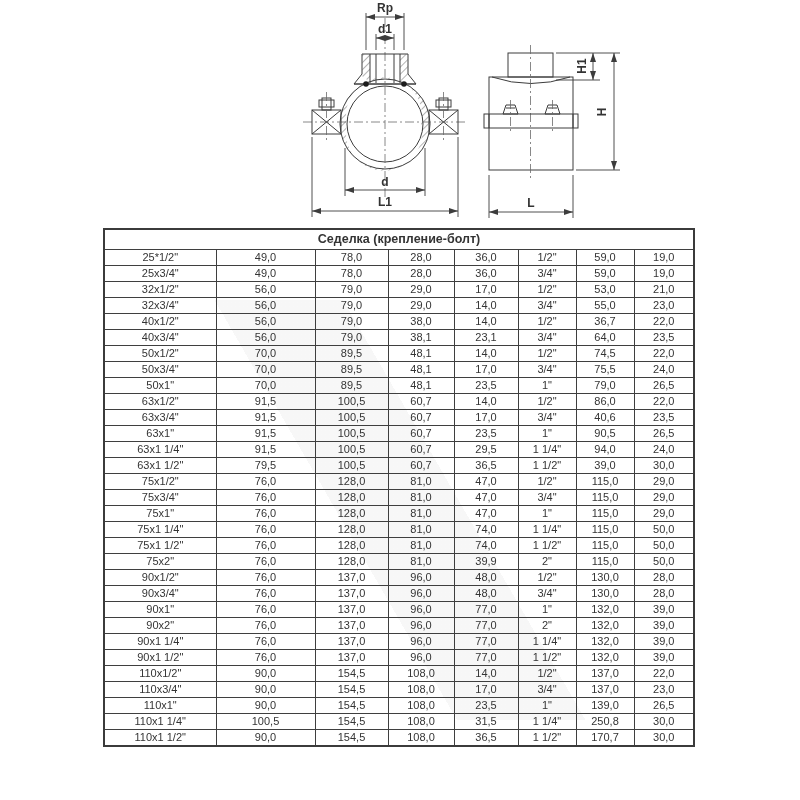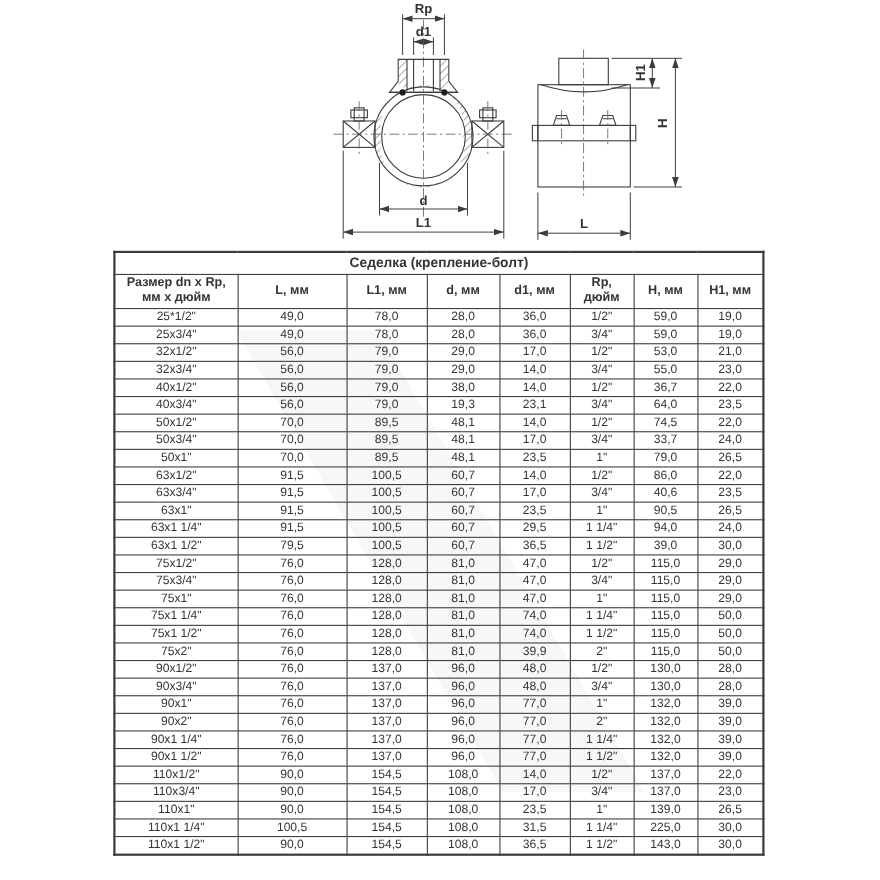--- a/index.html
+++ b/index.html
@@ -160,32 +160,20 @@
       <col style="width:66px">
     <col style="width:64px">
       <col style="width:58px">
       <col style="width:58px">
       <col style="width:60px">
   </colgroup>
   <thead>
     <tr>
       <th class="title-cell" colspan="8">Седелка (крепление-болт)</th>
     </tr>
-    <tr>
-        <th>Размер dn x Rp,
-мм х дюйм</th>
-        <th>L, мм</th>
-        <th>L1, мм</th>
-        <th>d, мм</th>
-        <th>d1, мм</th>
-        <th>Rp,
-дюйм</th>
-        <th>H, мм</th>
-        <th>H1, мм</th>
-      </tr>
   </thead>
   <tbody>
       <tr>
         <td>25*1/2"</td>
         <td>49,0</td>
         <td>78,0</td>
         <td>28,0</td>
         <td>36,0</td>
         <td>1/2"</td>
         <td>59,0</td>
@@ -228,21 +216,21 @@
         <td>38,0</td>
         <td>14,0</td>
         <td>1/2"</td>
         <td>36,7</td>
         <td>22,0</td>
       </tr>
       <tr>
         <td>40x3/4"</td>
         <td>56,0</td>
         <td>79,0</td>
-        <td>19,3</td>
+        <td>38,1</td>
         <td>23,1</td>
         <td>3/4"</td>
         <td>64,0</td>
         <td>23,5</td>
       </tr>
       <tr>
         <td>50x1/2"</td>
         <td>70,0</td>
         <td>89,5</td>
         <td>48,1</td>
@@ -251,21 +239,21 @@
         <td>74,5</td>
         <td>22,0</td>
       </tr>
       <tr>
         <td>50x3/4"</td>
         <td>70,0</td>
         <td>89,5</td>
         <td>48,1</td>
         <td>17,0</td>
         <td>3/4"</td>
-        <td>33,7</td>
+        <td>75,5</td>
         <td>24,0</td>
       </tr>
       <tr>
         <td>50x1"</td>
         <td>70,0</td>
         <td>89,5</td>
         <td>48,1</td>
         <td>23,5</td>
         <td>1"</td>
         <td>79,0</td>
@@ -471,27 +459,27 @@
         <td>139,0</td>
         <td>26,5</td>
       </tr>
       <tr>
         <td>110x1 1/4"</td>
         <td>100,5</td>
         <td>154,5</td>
         <td>108,0</td>
         <td>31,5</td>
         <td>1 1/4"</td>
-        <td>225,0</td>
+        <td>250,8</td>
         <td>30,0</td>
       </tr>
       <tr>
         <td>110x1 1/2"</td>
         <td>90,0</td>
         <td>154,5</td>
         <td>108,0</td>
         <td>36,5</td>
         <td>1 1/2"</td>
-        <td>143,0</td>
+        <td>170,7</td>
         <td>30,0</td>
       </tr>
     </tbody>
 </table>
 
 </body></html>

